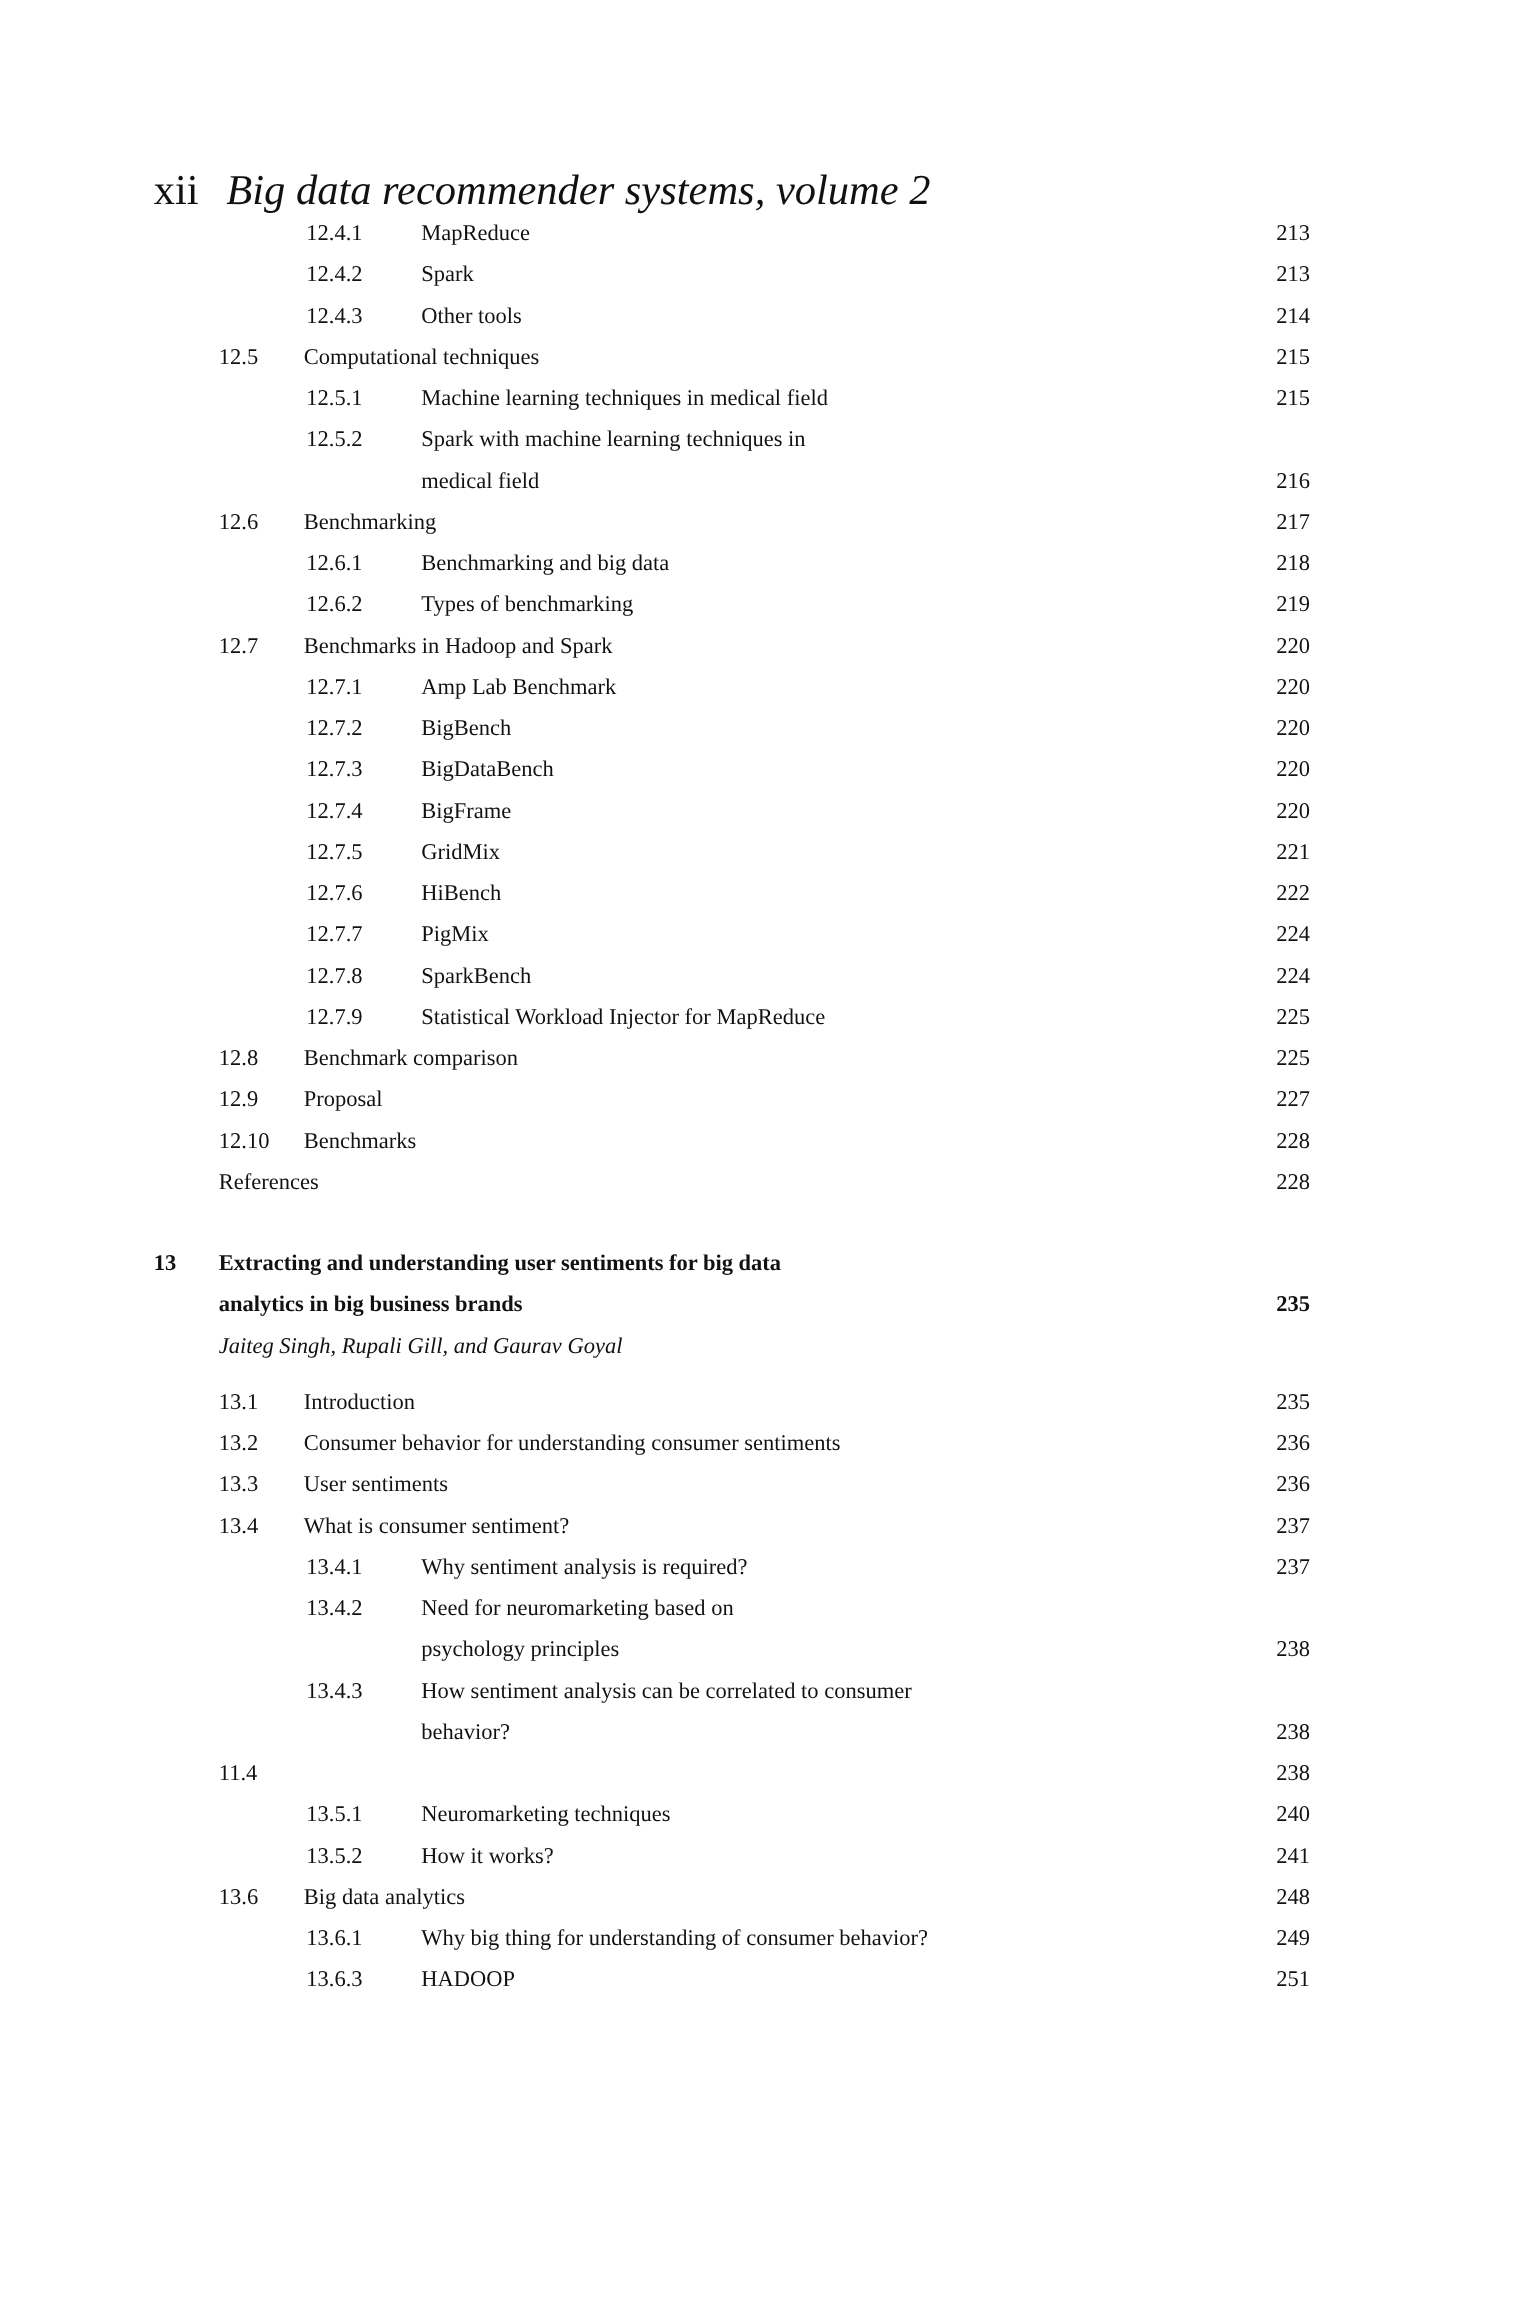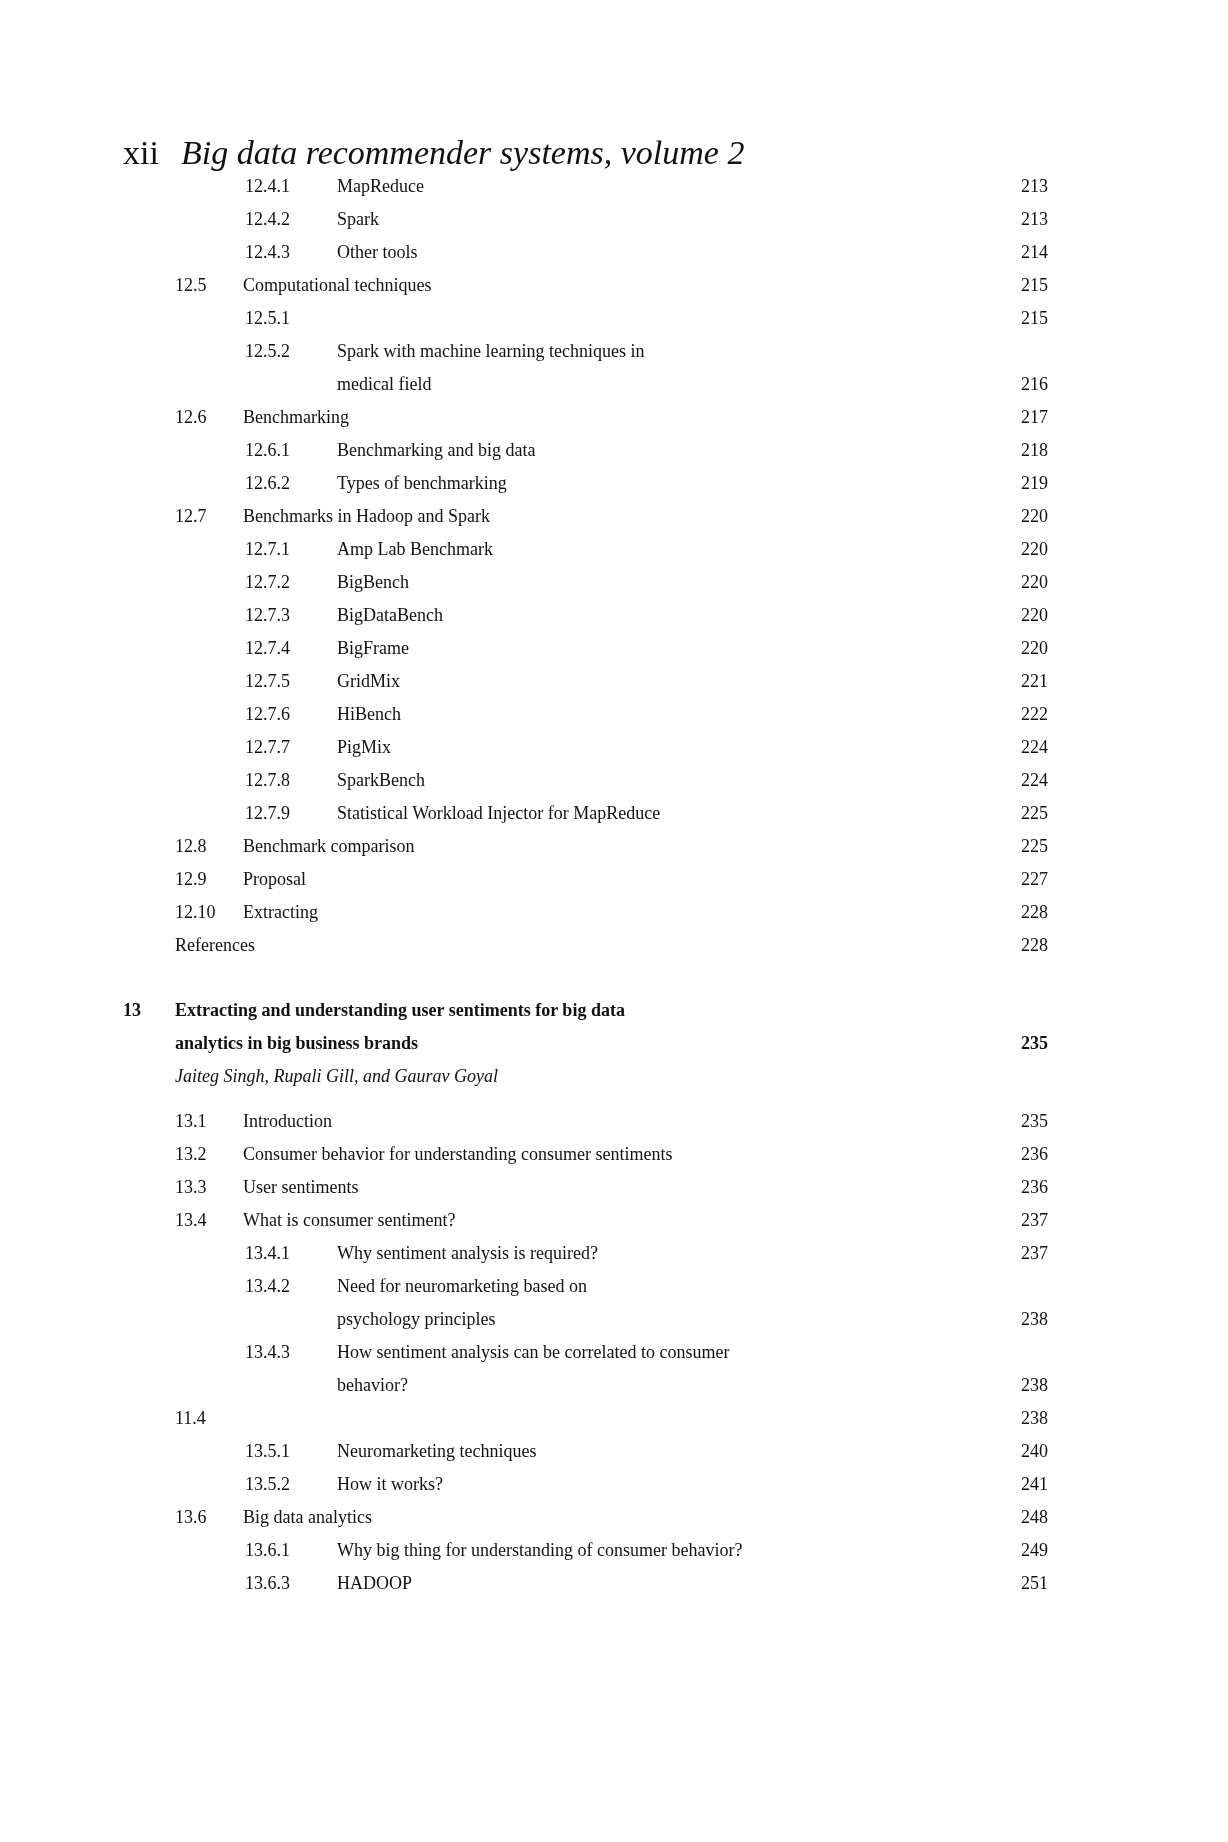--- a/index.html
+++ b/index.html
@@ -50,20 +50,21 @@
         <span class="title">Other tools</span>
         <span class="page">214</span>
       </div>
       <div class="row l1">
         <span class="num">12.5</span>
         <span class="title">Computational techniques</span>
         <span class="page">215</span>
       </div>
       <div class="row l2">
         <span class="num">12.5.1</span>
+        <span class="title">Machine learning techniques in medical field</span>
         <span class="page">215</span>
       </div>
       <div class="row l2">
         <span class="num">12.5.2</span>
         <span class="title">Spark with machine learning techniques in</span>
         <span class="page"></span>
       </div>
       <div class="row cont">
         <span class="num"></span>
         <span class="title">medical field</span>
@@ -139,21 +140,21 @@
         <span class="title">Benchmark comparison</span>
         <span class="page">225</span>
       </div>
       <div class="row l1">
         <span class="num">12.9</span>
         <span class="title">Proposal</span>
         <span class="page">227</span>
       </div>
       <div class="row l1">
         <span class="num">12.10</span>
-        <span class="title">Extracting</span>
+        <span class="title">Benchmarks</span>
         <span class="page">228</span>
       </div>
       <div class="row l0">
         <span class="num"></span>
         <span class="title">References</span>
         <span class="page">228</span>
       </div>
     </div>
   <div class="gap"></div>
   <div class="row chap">

